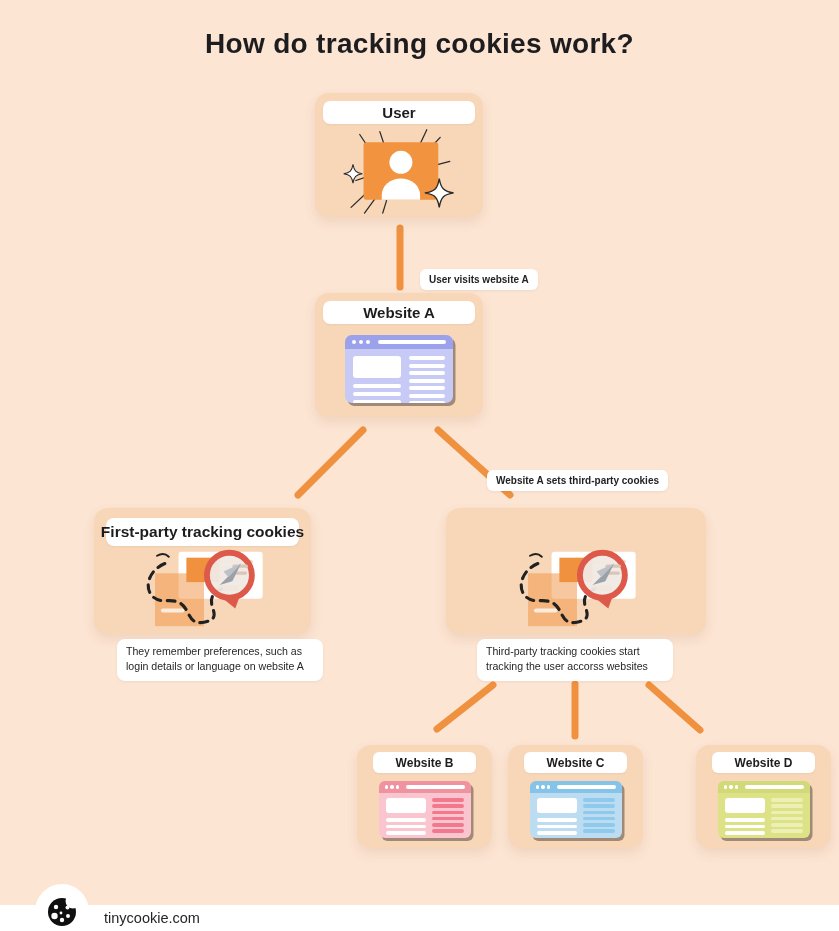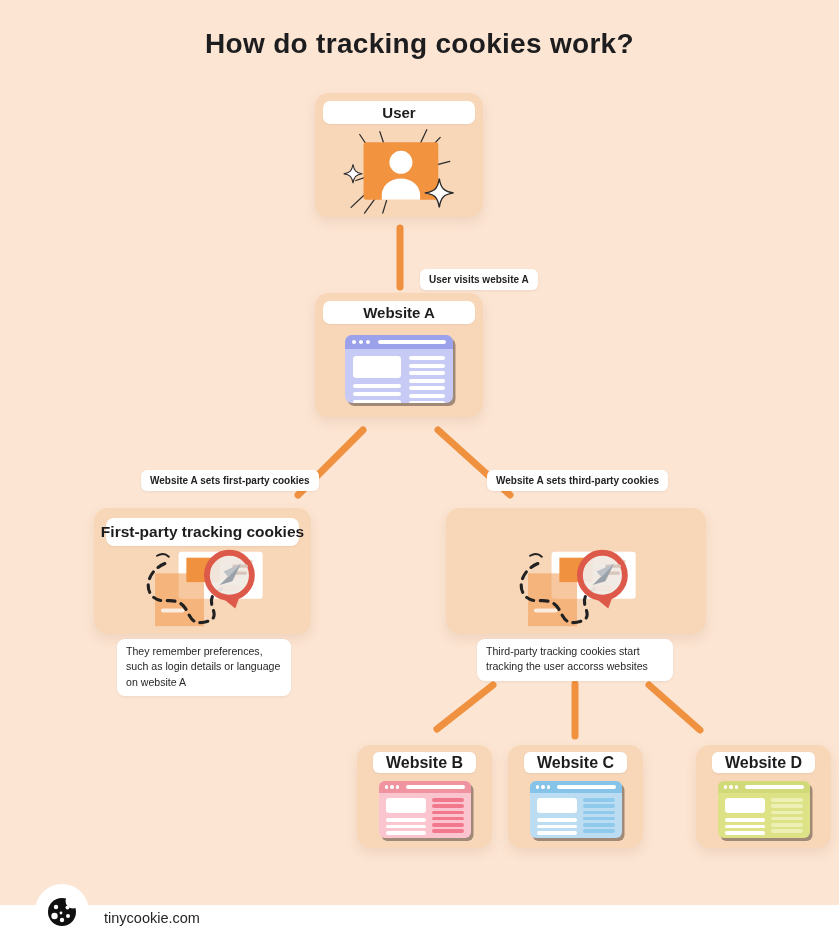--- a/index.html
+++ b/index.html
@@ -34,21 +34,21 @@
   }
   .pill {
     margin: 8px 8px 0; height: 23px;
     background: #fff; border-radius: 7px;
     display: flex; align-items: center; justify-content: center;
     font-size: 15px; font-weight: 700; color: #1d1d1f;
     box-shadow: 0 1px 2px rgba(0,0,0,.05);
     white-space: nowrap;
   }
   .card-wide .pill { margin: 10px 12px 0; height: 28px; font-size: 15.5px; border-radius: 8px; }
-  .card-sm .pill { margin: 7px 16px 0; height: 21px; font-size: 16px; border-radius: 6px; }
+  .card-sm .pill { margin: 7px 16px 0; height: 21px; font-size: 12px; border-radius: 6px; }
 
   .illus {
     position: absolute; left: 0; right: 0; top: 28px; bottom: 0;
     display: flex; align-items: center; justify-content: center;
   }
   .card-wide .illus { top: 34px; }
   .card-sm .illus { top: 26px; }
 
   .edge-label, .caption {
     position: absolute; z-index: 3;
@@ -187,21 +187,20 @@
               <i class="bln"></i>
               <i class="bln"></i>
               <i class="bln"></i>
               <i class="bln"></i>
             </div>
         </div>
       </div>
     </div>
   </div>
 
-  <div class="edge-label" style="left:141px;top:442px">Website A sets first-party cookies</div>
   <div class="edge-label" style="left:487px;top:442px">Website A sets third-party cookies</div>
 
   <div class="card card-wide" style="left:94px;top:508px;width:217px;height:126px">
     <div class="pill">First-party tracking cookies</div>
     <div class="illus">
       <svg class="mag" width="138" height="88" viewBox="0 0 138 90">
         <rect x="44" y="8" width="86" height="48" rx="3" fill="#fff"></rect>
         <rect x="82" y="16" width="38" height="4" rx="2" fill="#eed9c8"></rect>
         <rect x="82" y="24" width="38" height="4" rx="2" fill="#eed9c8"></rect>
         <rect x="82" y="32" width="26" height="4" rx="2" fill="#eed9c8"></rect>
@@ -213,21 +212,21 @@
         <path class="dash" d="M30,20 C6,30 8,60 32,58 C60,56 48,84 70,80 C96,75 62,58 88,46"></path>
         <path d="M102,66 l-11,-9 15,-2 z" fill="#dd5a4b"></path>
         <circle cx="96" cy="32" r="23" fill="#f0eae4" fill-opacity="0.95" stroke="#dd5a4b" stroke-width="6"></circle>
         <rect x="99" y="21" width="16" height="3.4" rx="1.7" fill="#d8c6ba"></rect>
         <rect x="100" y="28" width="14" height="3.4" rx="1.7" fill="#d8c6ba"></rect>
         <path d="M86,42 L108,20 L99,38 Z" fill="#9aa1a9"></path>
         <path d="M95,34 L108,20 L90,28 Z" fill="#bcc1c7"></path>
       </svg>
     </div>
   </div>
-  <div class="caption" style="left:117px;top:639px;width:174px">They remember preferences, such as login details or language on website A</div>
+  <div class="caption" style="left:117px;top:639px;width:206px">They remember preferences, such as login details or language on website A</div>
 
   <div class="card card-wide" style="left:446px;top:508px;width:260px;height:126px">
     <div class="illus">
       <svg class="mag" width="138" height="88" viewBox="0 0 138 90">
         <rect x="44" y="8" width="86" height="48" rx="3" fill="#fff"></rect>
         <rect x="82" y="16" width="38" height="4" rx="2" fill="#eed9c8"></rect>
         <rect x="82" y="24" width="38" height="4" rx="2" fill="#eed9c8"></rect>
         <rect x="82" y="32" width="26" height="4" rx="2" fill="#eed9c8"></rect>
         <rect x="84" y="42" width="22" height="6" rx="2" fill="#f0b183"></rect>
         <rect x="52" y="14" width="34" height="25" fill="#ef913f"></rect>

